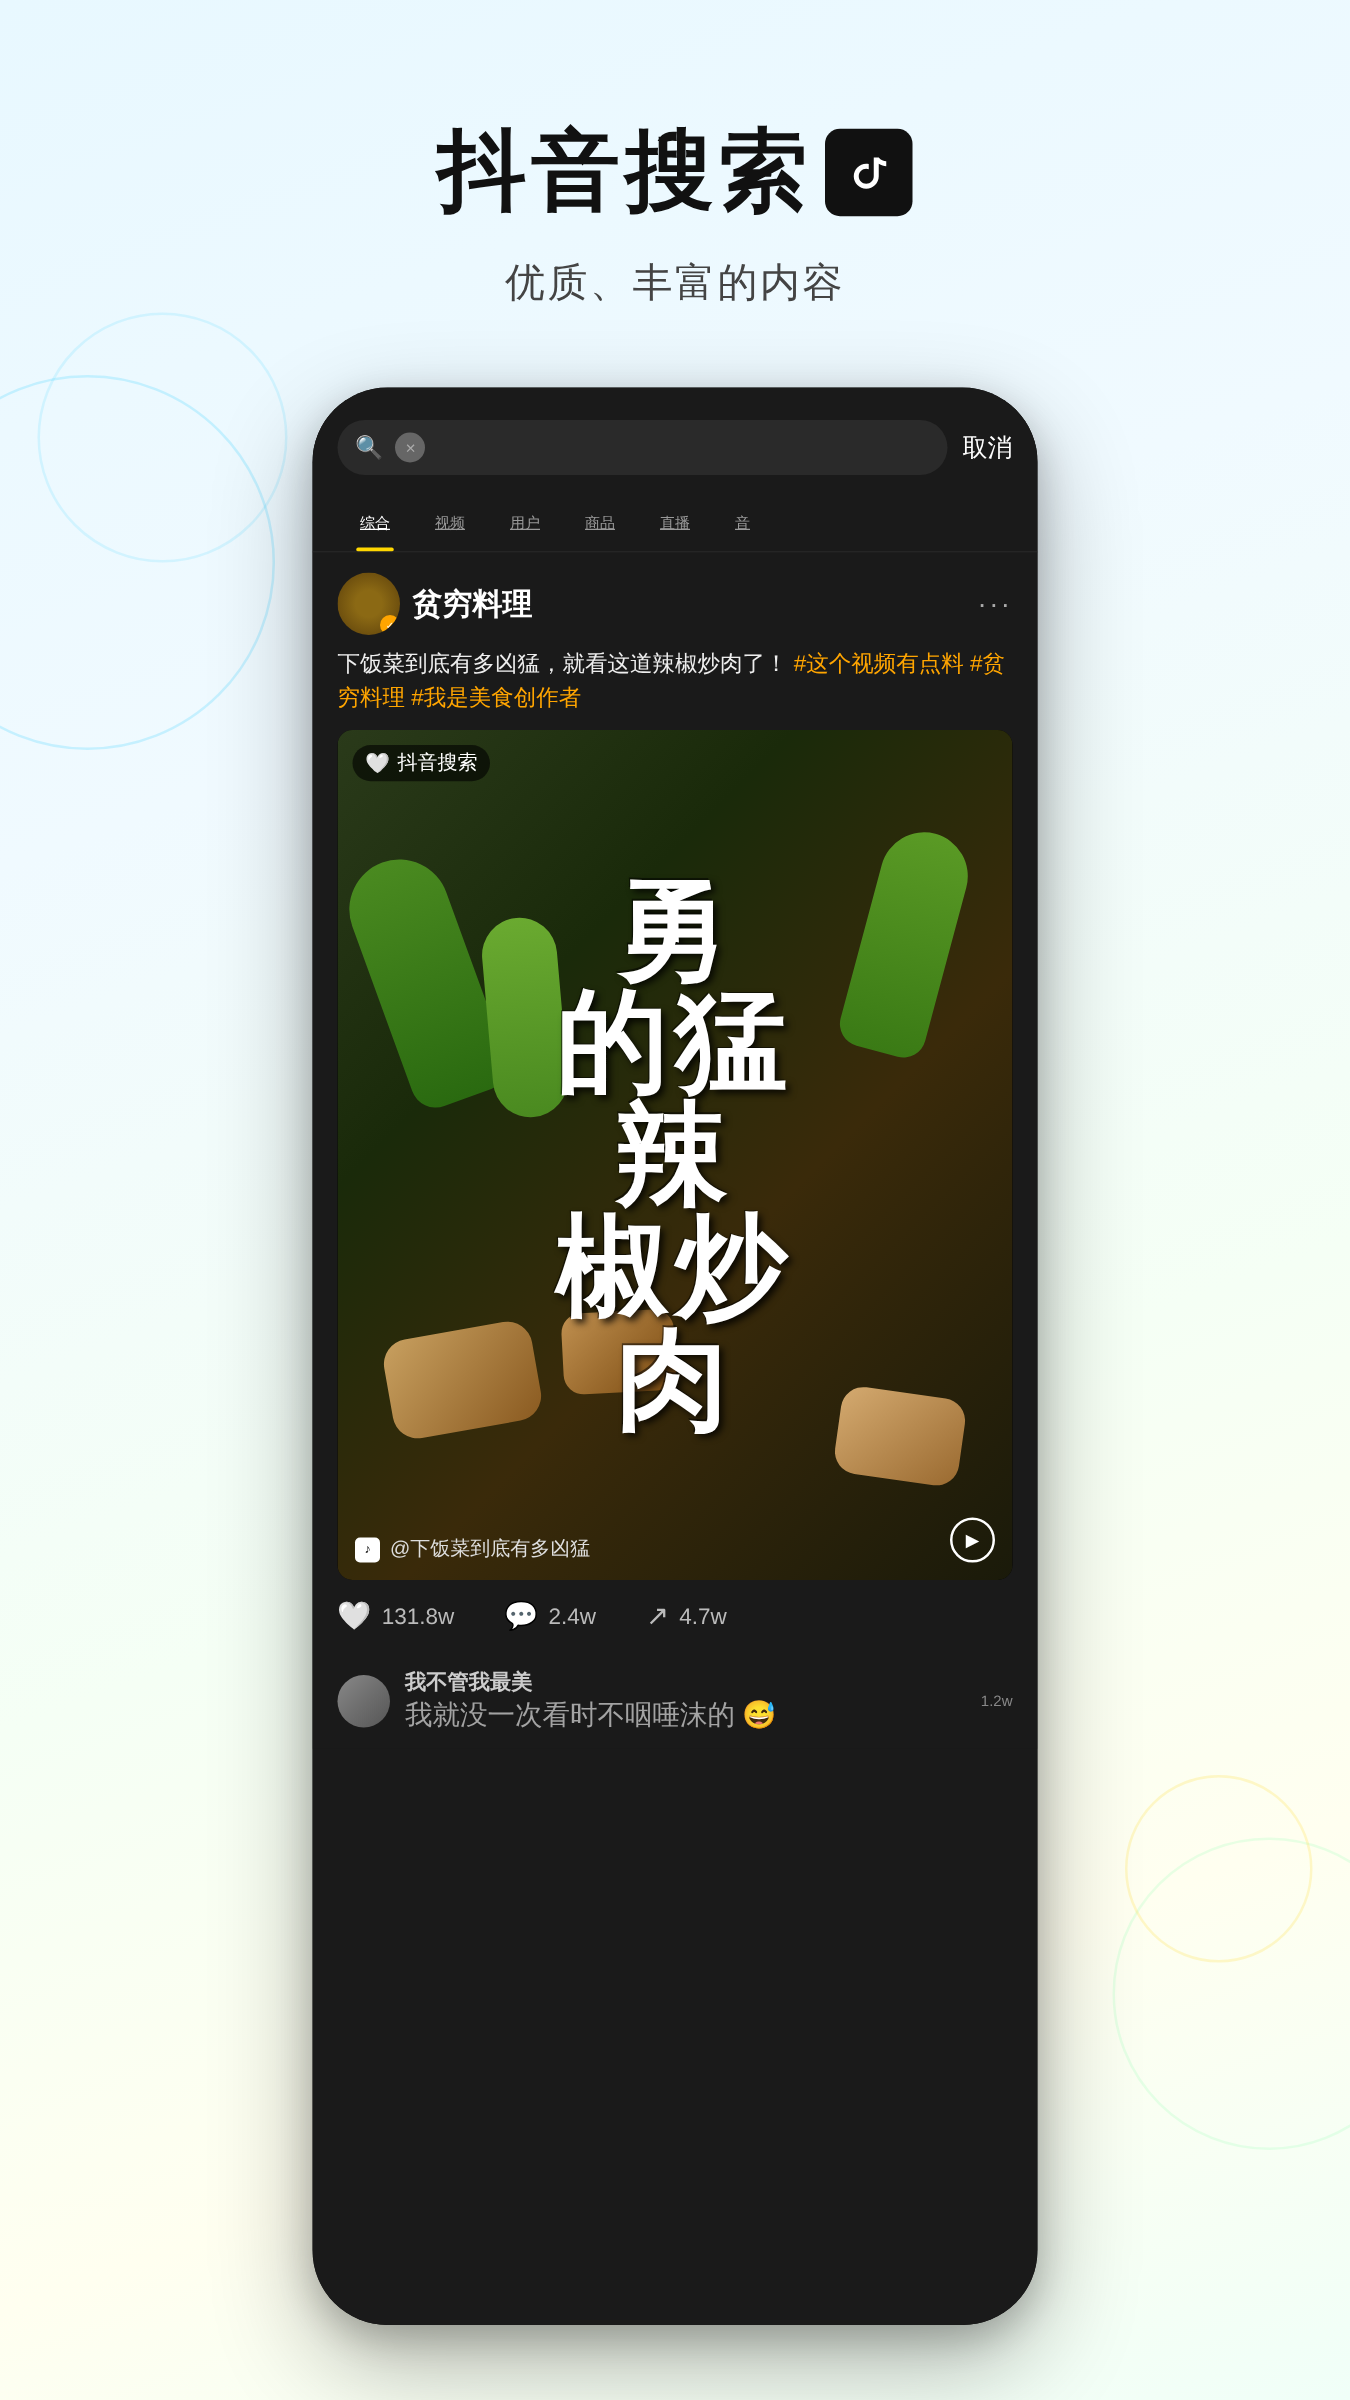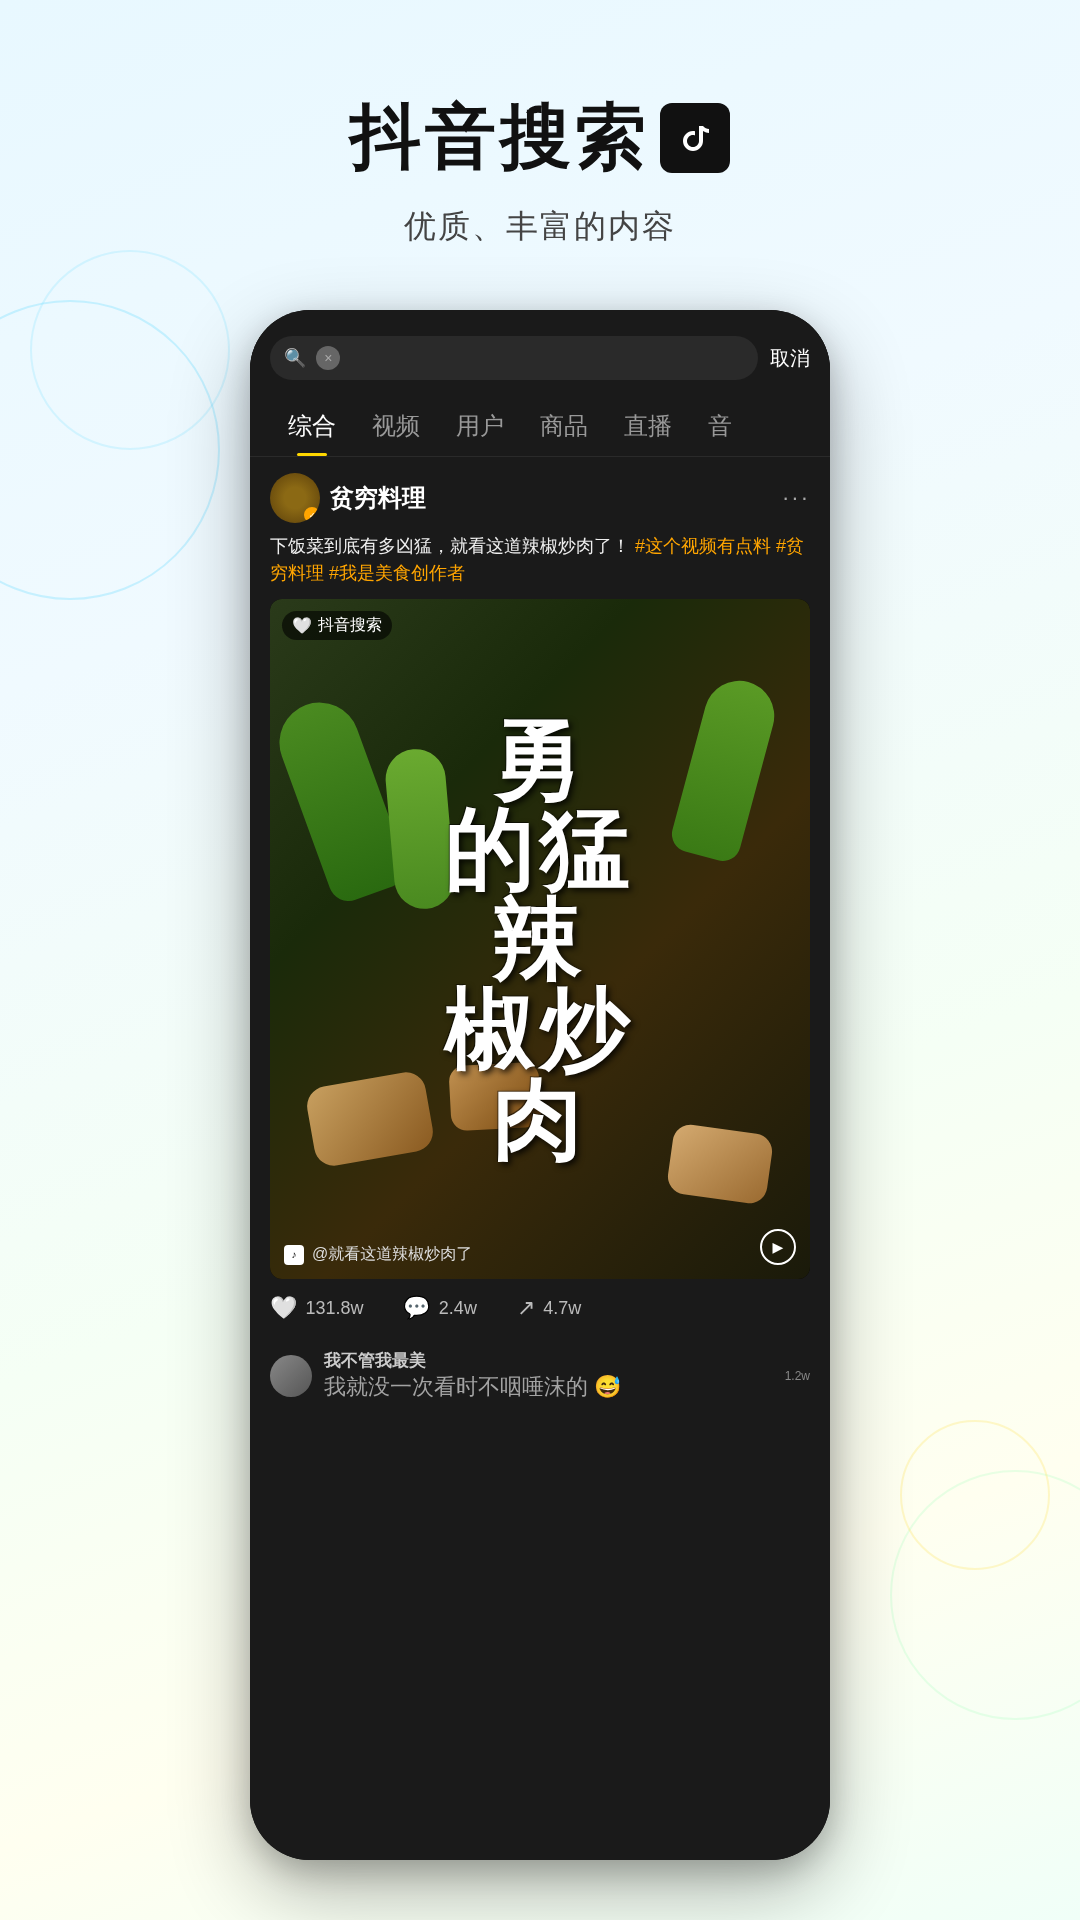--- a/index.html
+++ b/index.html
@@ -149,23 +149,24 @@
 
     
     .tabs-row {
       display: flex;
       padding: 0 20px;
       background: #1a1a1a;
       border-bottom: 1px solid #2a2a2a;
     }
     .tab-item {
       padding: 14px 18px;
-      font-size: 24px;
+      font-size: 12px;
       color: #999;
       position: relative;
+      text-decoration: underline;
     }
     .tab-item.active {
       color: #fff;
     }
     .tab-item.active::after {
       content: '';
       position: absolute;
       bottom: 0; left: 50%;
       transform: translateX(-50%);
       width: 30px; height: 3px;
@@ -499,21 +500,21 @@
           </div>
 
           <div class="video-text-overlay">
             <div class="video-big-text">
               勇<br>的猛<br>辣<br>椒炒<br>肉
             </div>
           </div>
 
           <div class="audio-line">
             <div class="tiktok-logo-small">♪</div>
-            <span>@就看这道辣椒炒肉了</span>
+            <span>@下饭菜到底有多凶猛</span>
           </div>
 
           <div class="play-btn">▶</div>
         </div>
       </div>
 
       <div class="engagement-row">
         <div class="eng-item">
           <span class="eng-icon">🤍</span>
           <span>131.8w</span>

